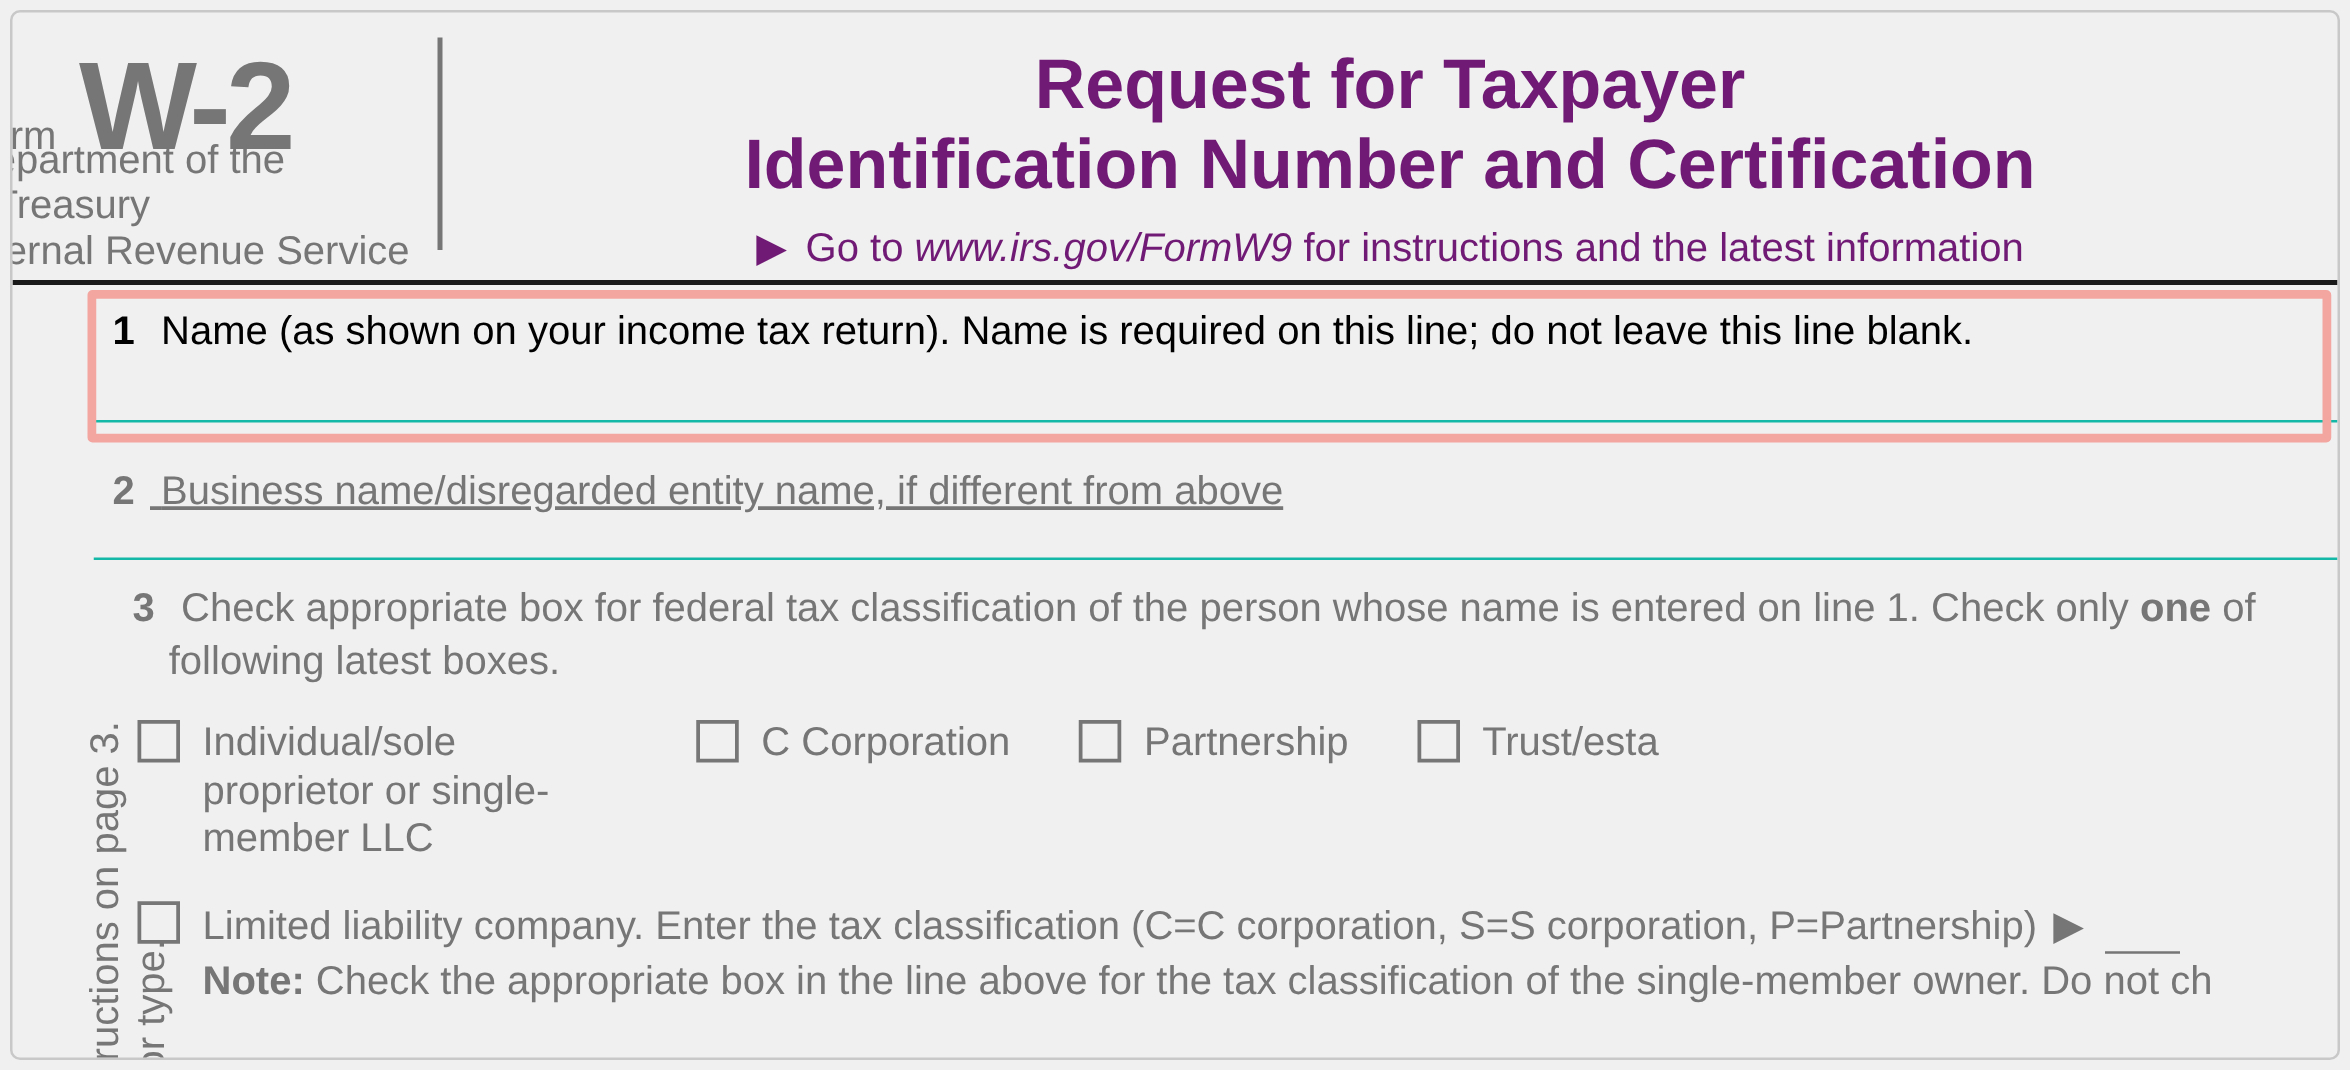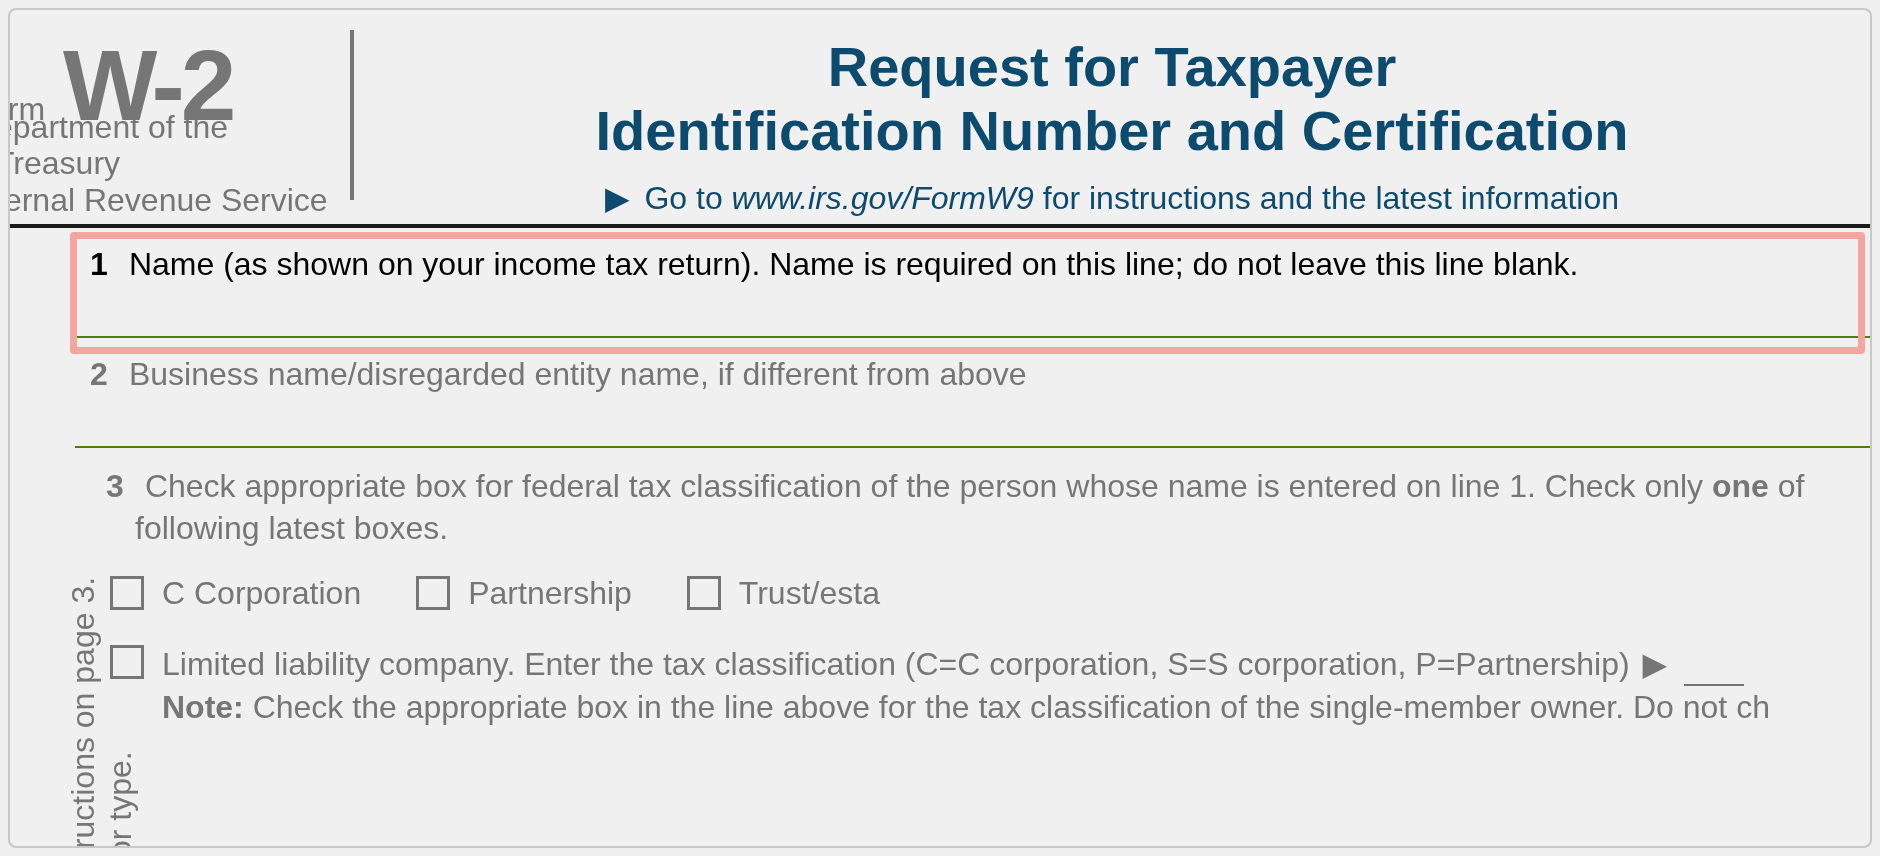--- a/index.html
+++ b/index.html
@@ -63,21 +63,21 @@
     line-height: 1.15;
   }
   .header-divider {
     border-left: 4px solid #767676;
     height: 170px;
     margin-top: 20px;
   }
   .header-right {
     flex: 1;
     text-align: center;
-    color: #0c4a6e;
+    color: #701a75;
     padding-top: 25px;
   }
   .title {
     font-size: 56px;
     font-weight: 700;
     line-height: 1.15;
   }
   .instructions-link {
     margin-top: 15px;
     font-size: 32px;
@@ -107,21 +107,21 @@
     font-size: 32px;
     left: 55px;
     top: 630px;
   }
   .side-text .l1 { display: block; }
   .side-text .l2 { display: block; }
   .fields {
     flex: 1;
   }
   .row {
-    border-bottom: 2px solid #4d7c0f;
+    border-bottom: 2px solid #14b8a6;
     padding: 10px 0 10px 15px;
     position: relative;
     color: #767676;
     font-size: 32px;
   }
   .row .num {
     font-weight: 700;
     color: #767676;
     display: inline-block;
     width: 30px;
@@ -137,21 +137,22 @@
     color: #000;
   }
   .highlight-box {
     position: absolute;
     border: 7px solid #f3a6a0;
     border-radius: 4px;
     pointer-events: none;
   }
   .row-2 {
     min-height: 110px;
-    padding-top: 18px;
+    padding-top: 36px;
+    text-decoration: underline;
   }
   .row-3 {
     min-height: 310px;
     padding-top: 18px;
     line-height: 1.3;
     border-bottom: none;
   }
   .row-3 .r3-text {
     display: block;
     margin-left: 16px;
@@ -266,20 +267,24 @@
       </div>
 
       <div class="row row-3">
         <span class="r3-text">
           <span class="num">3</span>
           <span>Check appropriate box for federal tax classification of the person whose name is entered on line 1. Check only </span><span class="bold-one">one</span><span> of</span>
         </span>
         <span class="r3-text r3-indent">following latest boxes.</span>
 
         <div class="checkboxes">
+          <div class="cb-item">
+            <div class="cb"></div>
+            <div class="cb-label">Individual/sole proprietor or single-member LLC</div>
+          </div>
           <div class="cb-item">
             <div class="cb"></div>
             <div class="cb-label">C Corporation</div>
           </div>
           <div class="cb-item">
             <div class="cb"></div>
             <div class="cb-label">Partnership</div>
           </div>
           <div class="cb-item" style="margin-right:0">
             <div class="cb"></div>

